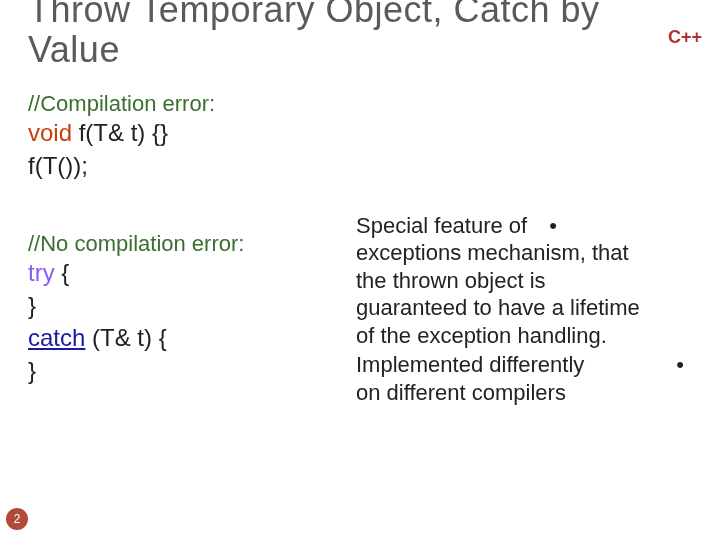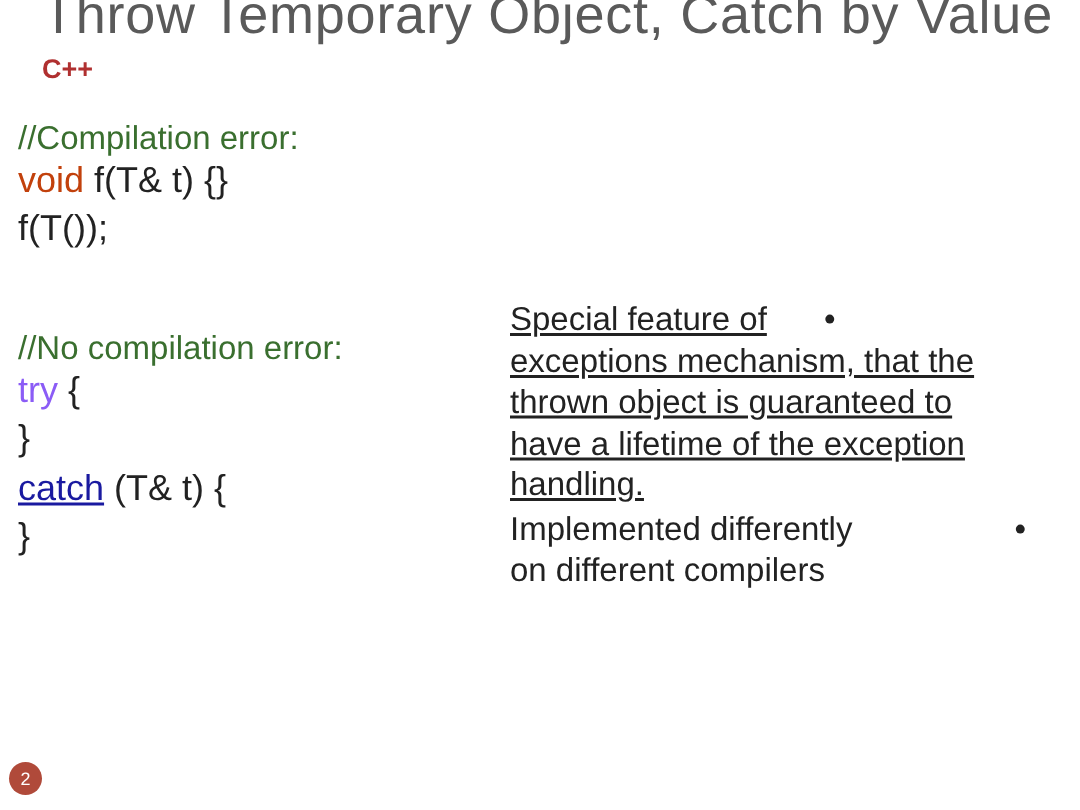--- a/index.html
+++ b/index.html
@@ -13,40 +13,39 @@
     position: relative;
   }
   .slide {
     width: 720px;
     height: 540px;
     position: relative;
     box-sizing: border-box;
   }
   .title-row {
     display: flex;
-    align-items: flex-start;
+    align-items: center;
     padding: 0 18px 0 28px;
-    flex-direction: column;
   }
   .title {
     font-size: 36px;
     color: #5a5a5a;
     line-height: 1.1;
     margin-top: -10px;   
     flex: 1;
     letter-spacing: 0.5px;
   }
   .cpp-badge {
     font-weight: bold;
     color: #b03030;
     font-size: 18px;
     margin-top: 6px;
   }
   .body {
-    padding: 22px 18px 0 12px;
+    padding: 22px 18px 0 28px;
   }
   .comment {
     color: #3a6f2f;
     font-size: 22px;
   }
   .code-line {
     font-size: 24px;
     color: #222;
     line-height: 1.35;
   }
@@ -67,21 +66,20 @@
   .right-col {
     flex: 1;
     font-size: 22px;
     color: #222;
     line-height: 1.25;
     padding-right: 10px;
   }
   .bullet-row {
     position: relative;
     padding-right: 30px;
-    text-decoration: underline;
   }
   .bullet-dot {
     position: absolute;
     top: 0;
     font-size: 22px;
     color: #222;
   }
   .b1 { right: 135px; }
   .b2 { right: 8px; top: 0; }
   .right-block2 { position: relative; margin-top: 2px; }

